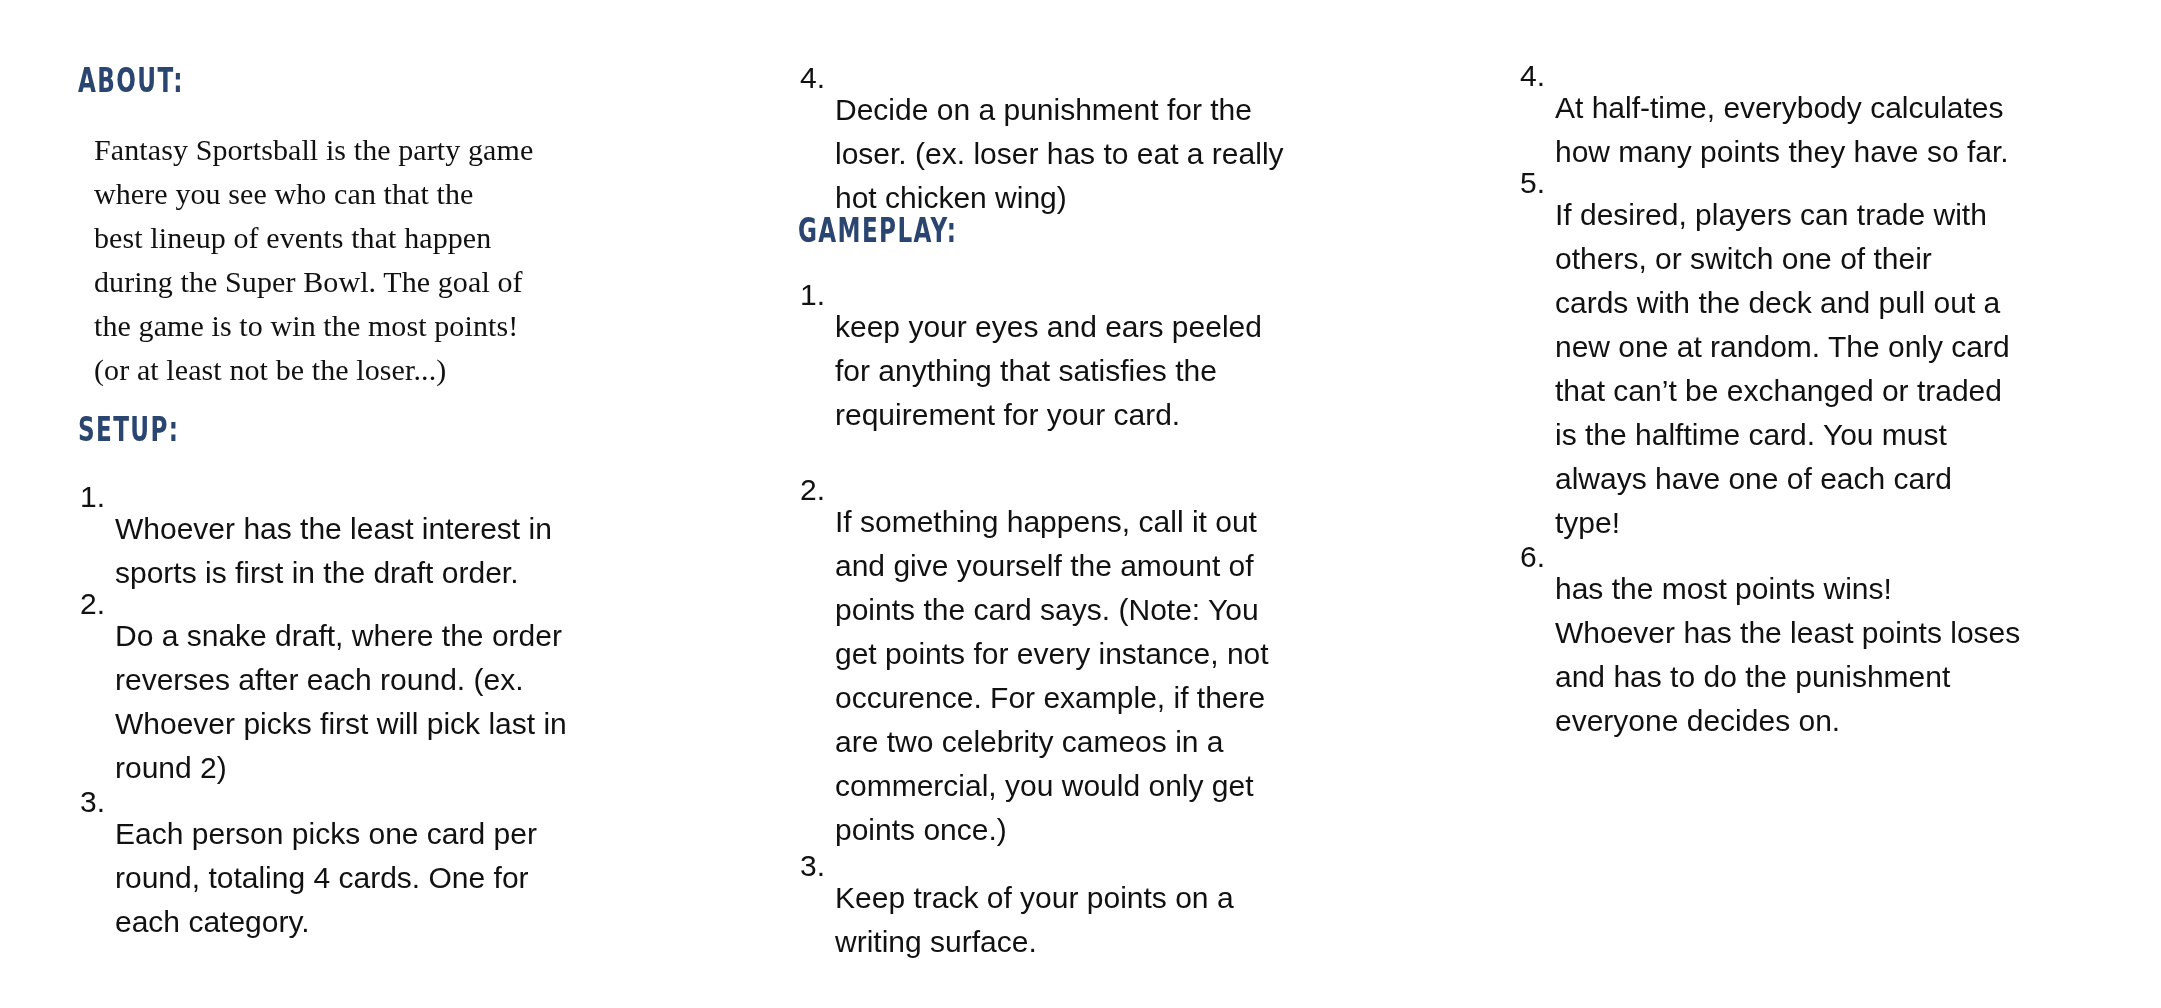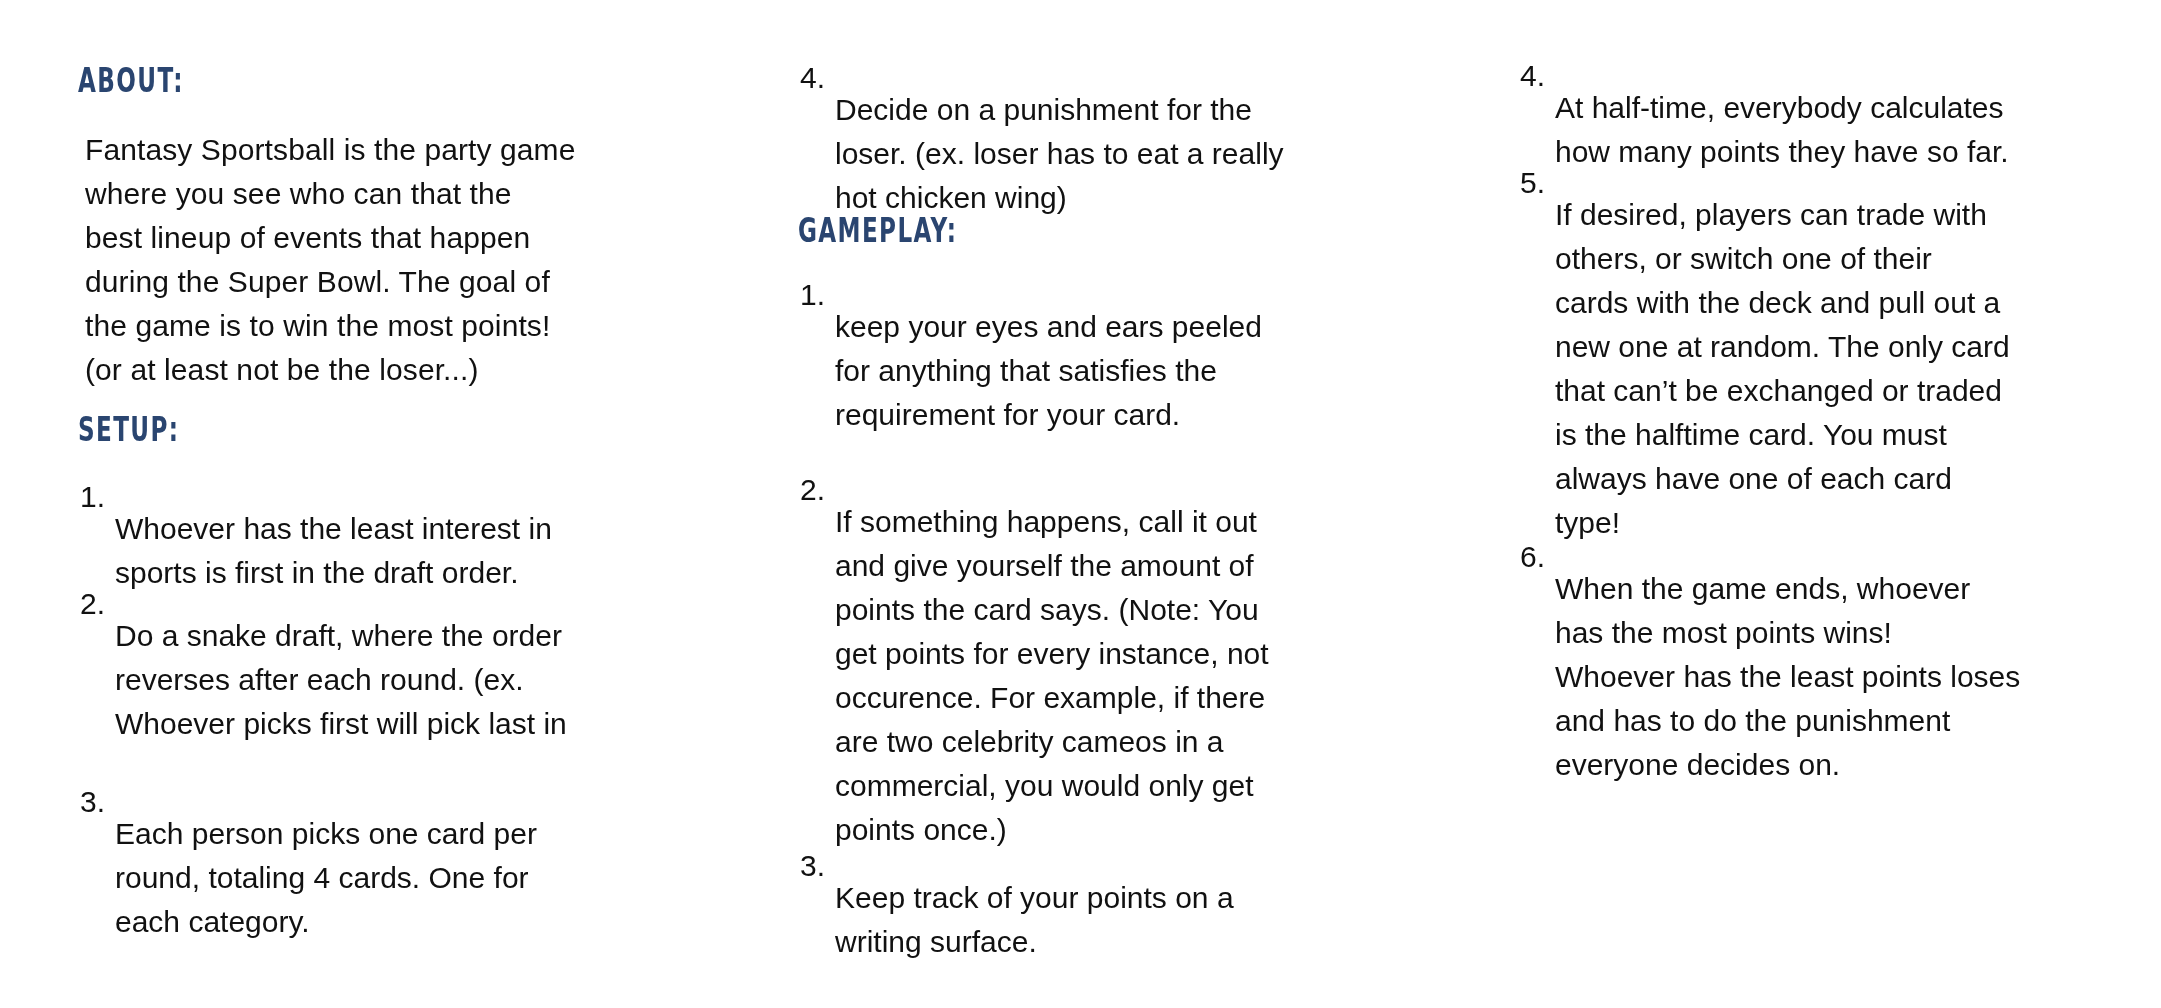--- a/index.html
+++ b/index.html
@@ -33,24 +33,25 @@
     line-height: 36px;
     letter-spacing: 2px;
     color: #2a4570;
     transform: scaleX(0.68);
     transform-origin: left top;
     white-space: nowrap;
   }
 
   .para {
     position: absolute;
-    left: 7px;
+    left: 16px;
     font-size: 30px;
     line-height: 44px;
     letter-spacing: 0.1px;
+    font-family: Liberation Serif, serif;
   }
   .line {
     display: block;
     height: 44px;
     white-space: nowrap;
   }
   .b { font-weight: normal; }
 
   .item {
     position: absolute;
@@ -94,20 +95,21 @@
         <span class="line"><span>Whoever has the least interest in</span></span>
         <span class="line"><span>sports is first in the draft order.</span></span>
       </div>
   </div>
   <div class="item" style="top:582px;">
     <span class="num">2.</span>
     <div class="body">
         <span class="line"><span>Do a snake draft, where the order</span></span>
         <span class="line"><span>reverses after each round. (ex.</span></span>
         <span class="line"><span>Whoever picks first will pick last in</span></span>
+        <span class="line"><span>round 2)</span></span>
       </div>
   </div>
   <div class="item" style="top:780px;">
     <span class="num">3.</span>
     <div class="body">
         <span class="line"><span>Each person picks one card per</span></span>
         <span class="line"><span>round, totaling 4 cards. One for</span></span>
         <span class="line"><span>each category.</span></span>
       </div>
   </div>
@@ -172,20 +174,19 @@
         <span class="line"><span>new one at random. </span><span class="b">The only card</span></span>
         <span class="line"><span class="b">that can’t be exchanged or traded</span></span>
         <span class="line"><span class="b">is the halftime card. You must</span></span>
         <span class="line"><span class="b">always have one of each card</span></span>
         <span class="line"><span class="b">type!</span></span>
       </div>
   </div>
   <div class="item" style="top:535px;">
     <span class="num">6.</span>
     <div class="body">
-        <span class="line"><span>When the game ends, whoever</span></span>
         <span class="line"><span>has the most points wins!</span></span>
         <span class="line"><span>Whoever has the least points loses</span></span>
         <span class="line"><span>and has to do the punishment</span></span>
         <span class="line"><span>everyone decides on.</span></span>
       </div>
   </div>
 </div>
 
 </body></html>

